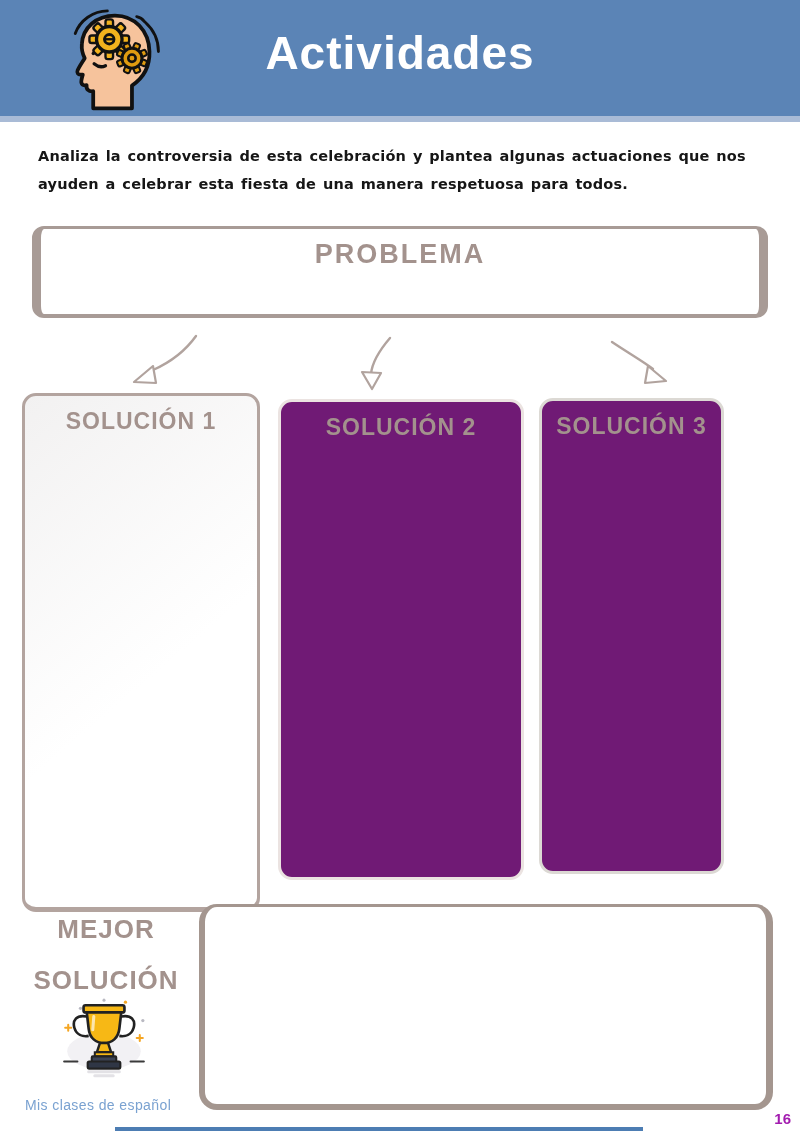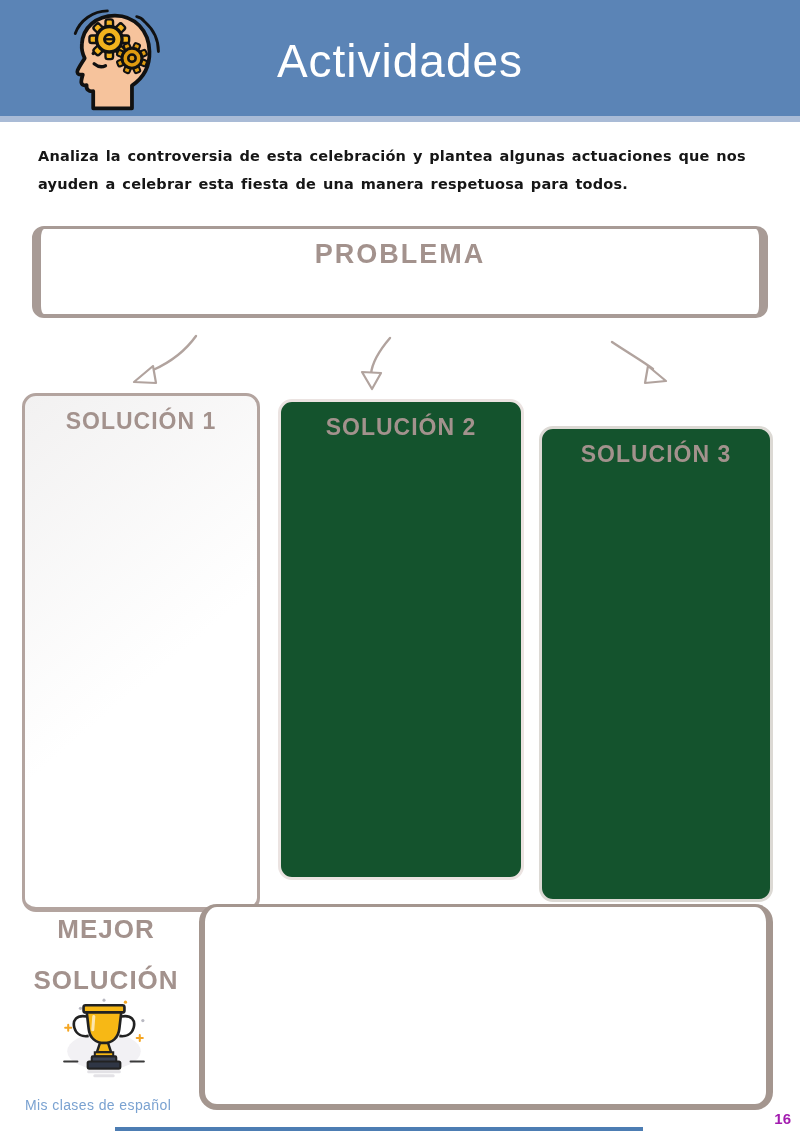--- a/index.html
+++ b/index.html
@@ -2,48 +2,48 @@
 <html><head>
 <meta charset="utf-8">
 <style>
   html,body{margin:0;padding:0;background:#fff;}
   .page{position:relative;width:800px;height:1131px;margin:0 auto;background:#ffffff;
         font-family:"Liberation Sans",sans-serif;overflow:hidden;}
 
   
   .banner{position:absolute;left:0;top:0;width:800px;height:116px;
           background:#5b84b6;border-bottom:6px solid #a9bbd6;}
-  .banner h1{position:absolute;left:0;right:0;top:26px;margin:8px;text-align:center;
-             font-size:46px;font-weight:normal;color:#ffffff;letter-spacing:1px;}
+  .banner h1{position:absolute;left:0;right:0;top:26px;margin:0;text-align:center;
+             font-size:46px;font-weight:bold;color:#ffffff;letter-spacing:1px;}
   .head-icon{position:absolute;left:62px;top:8px;width:104px;height:106px;display:block;}
 
   
   .instructions{position:absolute;left:38px;top:142px;width:712px;margin:0;
                 font-family:"DejaVu Sans",sans-serif;font-weight:bold;font-size:14.5px;
                 line-height:1.95;color:#161616;letter-spacing:.2px;word-spacing:1.5px;}
 
   
   .problem-box{position:absolute;left:32px;top:226px;width:736px;height:92px;
                box-sizing:border-box;border-style:solid;border-color:#a89b96;
                border-width:3px 9px 4px 9px;border-radius:12px;background:#fff;}
   .problem-box h2{margin:10px 0 0;text-align:center;font-size:27px;font-weight:bold;
                   color:#a3928d;letter-spacing:2px;}
   .write-area{width:100%;height:52px;}
 
   
   .arrows{position:absolute;left:0;top:330px;width:800px;height:66px;}
 
   
-  .sol{position:absolute;box-sizing:border-box;border-radius:14px;background:#14532d;}
+  .sol{position:absolute;box-sizing:border-box;border-radius:14px;background:#701a75;}
   .sol h2{margin:12px 0 0;text-align:center;font-size:23px;font-weight:bold;
           color:#a3928d;letter-spacing:1px;}
   .sol1{left:22px;top:393px;width:238px;height:519px;border:3px solid #b3a49f;
         border-bottom-width:5px;background:linear-gradient(140deg,#f2f1f1 0%,#ffffff 55%);}
   .sol2{left:278px;top:399px;width:246px;height:481px;border:3px solid #ebe3e1;}
-  .sol3{left:539px;top:398px;width:234px;height:476px;border:3px solid #dcd9d4;margin-top:28px;}
+  .sol3{left:539px;top:398px;width:185px;height:476px;border:3px solid #dcd9d4;}
   .sol .write-area{height:420px;}
 
   
   .best-label{position:absolute;left:28px;top:914px;width:156px;text-align:center;
               font-size:26px;font-weight:bold;color:#a3928d;letter-spacing:1px;}
   .best-label .l2{margin-top:20px;}
   .trophy-icon{position:absolute;left:58px;top:998px;width:92px;height:82px;display:block;}
   .best-box{position:absolute;left:199px;top:904px;width:574px;height:206px;
             box-sizing:border-box;border-style:solid;border-color:#a4968f;
             border-width:3px 7px 6px 6px;border-radius:18px;background:#fff;}

